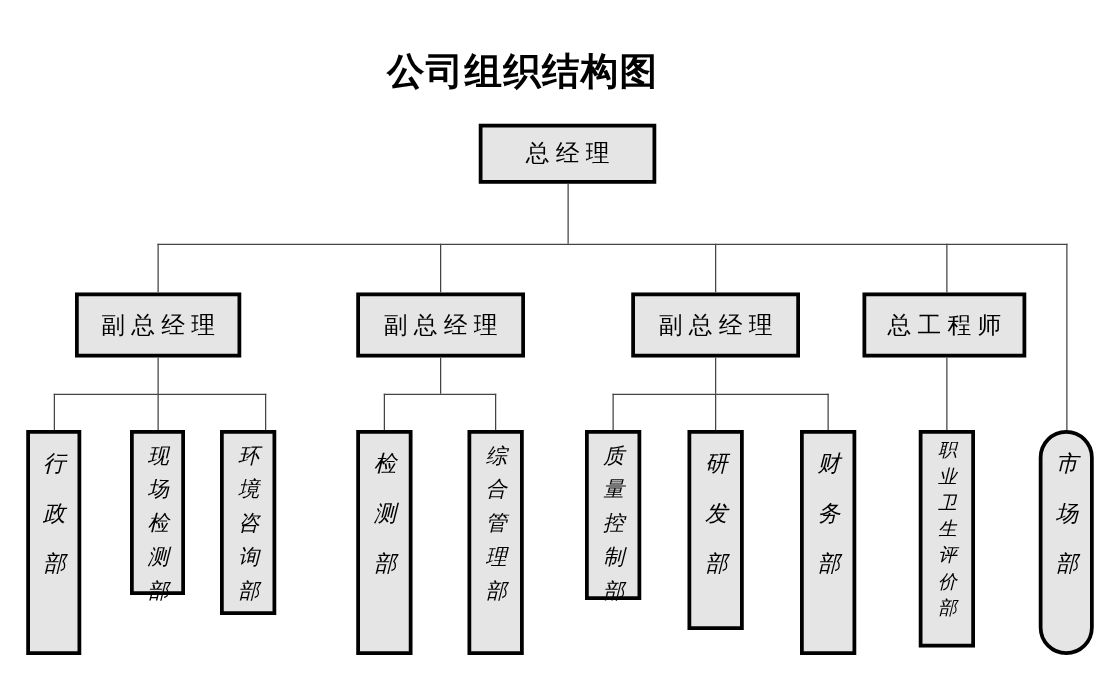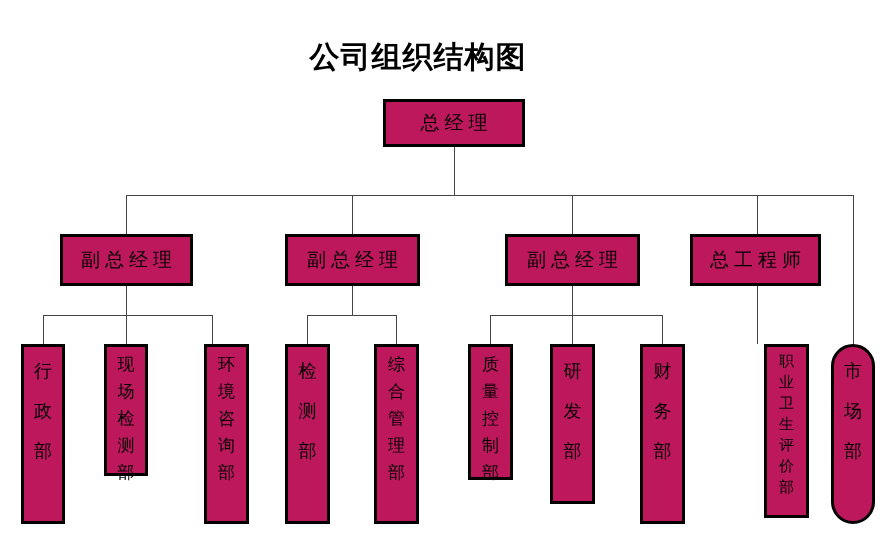--- a/index.html
+++ b/index.html
@@ -23,21 +23,21 @@
     letter-spacing: 1px;
     margin-top: 29px;
   }
   .line {
     position: absolute;
     background: #444444;
   }
   .box {
     position: absolute;
     border: 3px solid #000000;
-    background: #be185d;
+    background: #e5e5e5;
     box-sizing: border-box;
   }
   .hbox {
     display: flex;
     align-items: center;
     justify-content: center;
     font-size: 19px;
     letter-spacing: 5px;
     text-indent: 5px;
     white-space: nowrap;
@@ -45,42 +45,43 @@
   .vbox {
     display: flex;
     justify-content: center;
     align-items: flex-start;
     padding-top: 4px;
   }
   .vlabel {
     display: block;
     width: 1.05em;
     word-break: break-all;
-    text-align: center;
+    text-align: right;
+    font-style: italic;
   }
   .chars3 .vlabel { font-size: 18px; line-height: 40px; }
   .chars5 .vlabel { font-size: 17px; line-height: 27px; }
   .chars7 .vlabel { font-size: 15px; line-height: 21px; }
 
   
   #root-box  { left: 383px; top: 99px;  width: 142px; height: 48px; }
   #vp1-box   { left: 60px;  top: 234px; width: 133px; height: 52px; }
   #vp2-box   { left: 285px; top: 234px; width: 135px; height: 52px; }
   #vp3-box   { left: 505px; top: 234px; width: 135px; height: 52px; }
   #chief-box { left: 690px; top: 234px; width: 131px; height: 52px; }
 
   #dept-admin    { left: 21px;  top: 344px; width: 44px; height: 180px; }
   #dept-field    { left: 104px; top: 344px; width: 44px; height: 132px; }
-  #dept-env      { left: 204px; top: 344px; width: 45px; height: 180px; }
+  #dept-env      { left: 176px; top: 344px; width: 45px; height: 148px; }
   #dept-testing  { left: 285px; top: 344px; width: 45px; height: 180px; }
   #dept-genmgmt  { left: 374px; top: 344px; width: 45px; height: 180px; }
   #dept-qc       { left: 468px; top: 344px; width: 45px; height: 136px; }
   #dept-rd       { left: 550px; top: 344px; width: 45px; height: 160px; }
   #dept-finance  { left: 640px; top: 344px; width: 45px; height: 180px; }
-  #dept-occ      { left: 764px; top: 344px; width: 45px; height: 174px; }
+  #dept-occ      { left: 735px; top: 344px; width: 45px; height: 174px; }
   #dept-market   { left: 831px; top: 344px; width: 44px; height: 180px; border-radius: 22px; }
 
   
   #stem-root    { left: 454px; top: 147px; width: 1px;   height: 48px; }
   #bus-level1   { left: 126px; top: 195px; width: 728px; height: 1px; }
   #drop-vp1     { left: 126px; top: 195px; width: 1px;   height: 39px; }
   #drop-vp2     { left: 352px; top: 195px; width: 1px;   height: 39px; }
   #drop-vp3     { left: 572px; top: 195px; width: 1px;   height: 39px; }
   #drop-chief   { left: 757px; top: 195px; width: 1px;   height: 39px; }
   #drop-market  { left: 853px; top: 195px; width: 1px;   height: 149px; }

